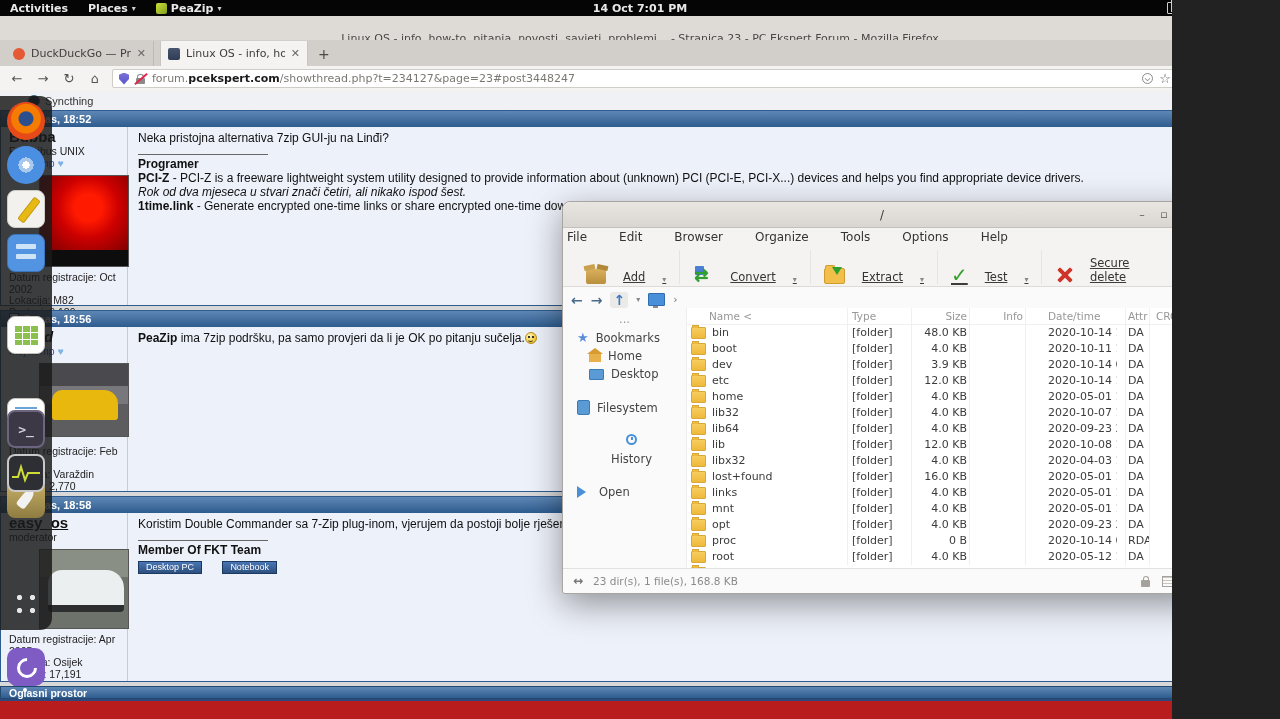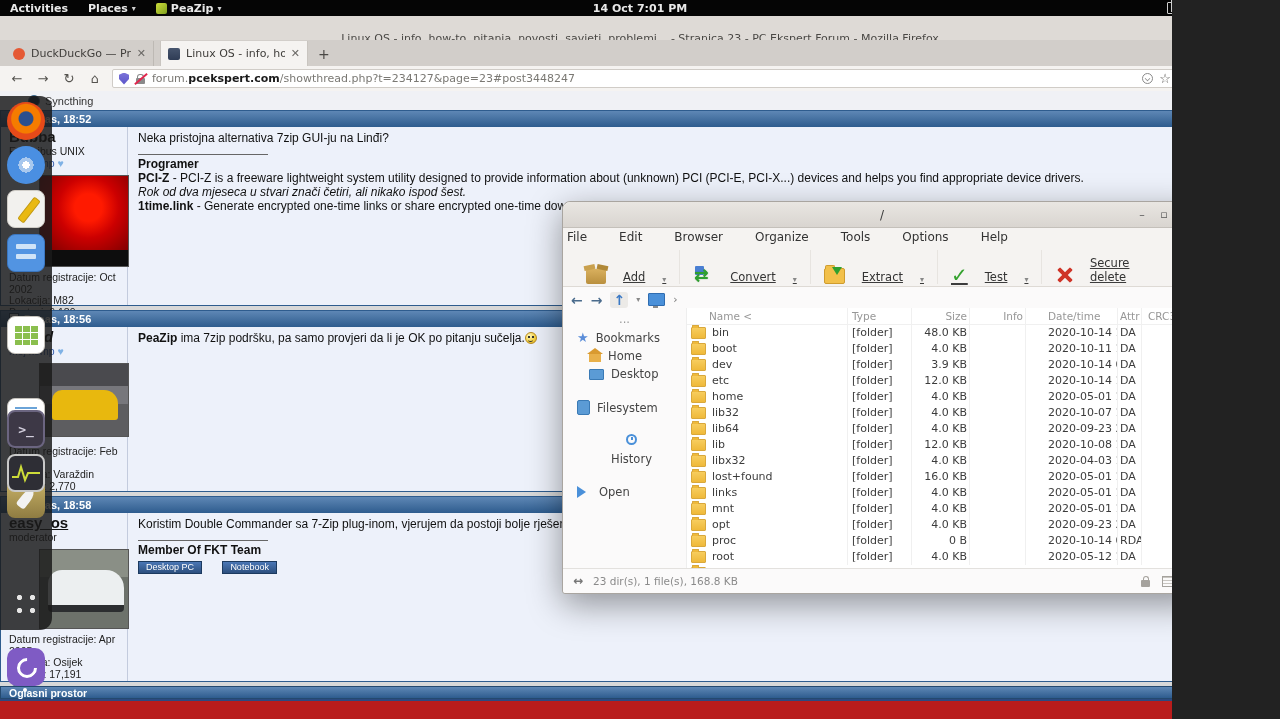--- a/index.html
+++ b/index.html
@@ -174,21 +174,21 @@
   .i-hist::after{content:'';position:absolute;left:3px;top:1px;width:1.5px;height:3px;background:#4a90d9;}
   .i-open{width:0;height:0;border:6px solid transparent;border-left:9px solid #4a90d9;}
   #pz-list{flex:1;position:relative;overflow:hidden;font-size:11px;}
   #fl-header{display:flex;height:16px;line-height:16px;color:#979797;font-size:10.5px;border-bottom:1px solid #f0f0f0;}
   .fl-row{display:flex;height:16px;line-height:16px;color:#3c3c3c;}
   .c-name{width:160px;flex:0 0 160px;display:flex;align-items:center;gap:6px;padding-left:4px;box-sizing:border-box;overflow:hidden;}
   .c-type{width:64px;flex:0 0 64px;padding-left:4px;border-left:1px solid #f0f0f0;box-sizing:border-box;}
   .c-size{width:58px;flex:0 0 58px;text-align:right;border-left:1px solid #f0f0f0;box-sizing:border-box;padding-right:2px;}
   .c-info{width:56px;flex:0 0 56px;text-align:right;border-left:1px solid #f0f0f0;box-sizing:border-box;padding-right:2px;}
   .c-date{width:92px;flex:0 0 92px;padding-left:22px;border-left:1px solid #f0f0f0;box-sizing:border-box;white-space:nowrap;overflow:hidden;}
-  .c-attr{width:24px;flex:0 0 24px;padding-left:2px;border-left:1px solid #f0f0f0;box-sizing:border-box;overflow:hidden;}
+  .c-attr{width:24px;flex:0 0 24px;padding-left:2px;border-left:1px solid #f0f0f0;box-sizing:border-box;overflow:hidden;margin-left:8px;}
   .c-crc{flex:1;padding-left:6px;border-left:1px solid #f0f0f0;box-sizing:border-box;}
   #fl-header .c-name{padding-left:22px;}
   .ficon{width:13px;height:10px;background:linear-gradient(#f7cd5e,#efb93a);border:1px solid #d9a83c;border-radius:1px;position:relative;flex:0 0 13px;}
   .ficon::before{content:'';position:absolute;left:0;top:-3px;width:5px;height:2px;background:#efb93a;border:1px solid #d9a83c;border-bottom:none;border-radius:1px 1px 0 0;}
   #fl-scroll{position:absolute;right:0;top:0;width:8px;bottom:0;background:#f3f2f0;border-left:1px solid #e5e3e0;}
   #fl-scroll .thumb{position:absolute;left:1px;top:0;width:6px;height:148px;background:#bdbab5;border-radius:3px;}
   #pz-status{position:absolute;left:0;right:0;bottom:0;height:24px;background:#fbfafa;border-top:1px solid #e3e1de;border-radius:0 0 3px 3px;
     display:flex;align-items:center;gap:10px;padding:0 10px;color:#8a8a8a;font-size:10.5px;}
   .resize-ico{color:#777;font-weight:bold;font-size:12px;}
   #pz-status .right{margin-left:auto;display:flex;align-items:center;gap:12px;}

